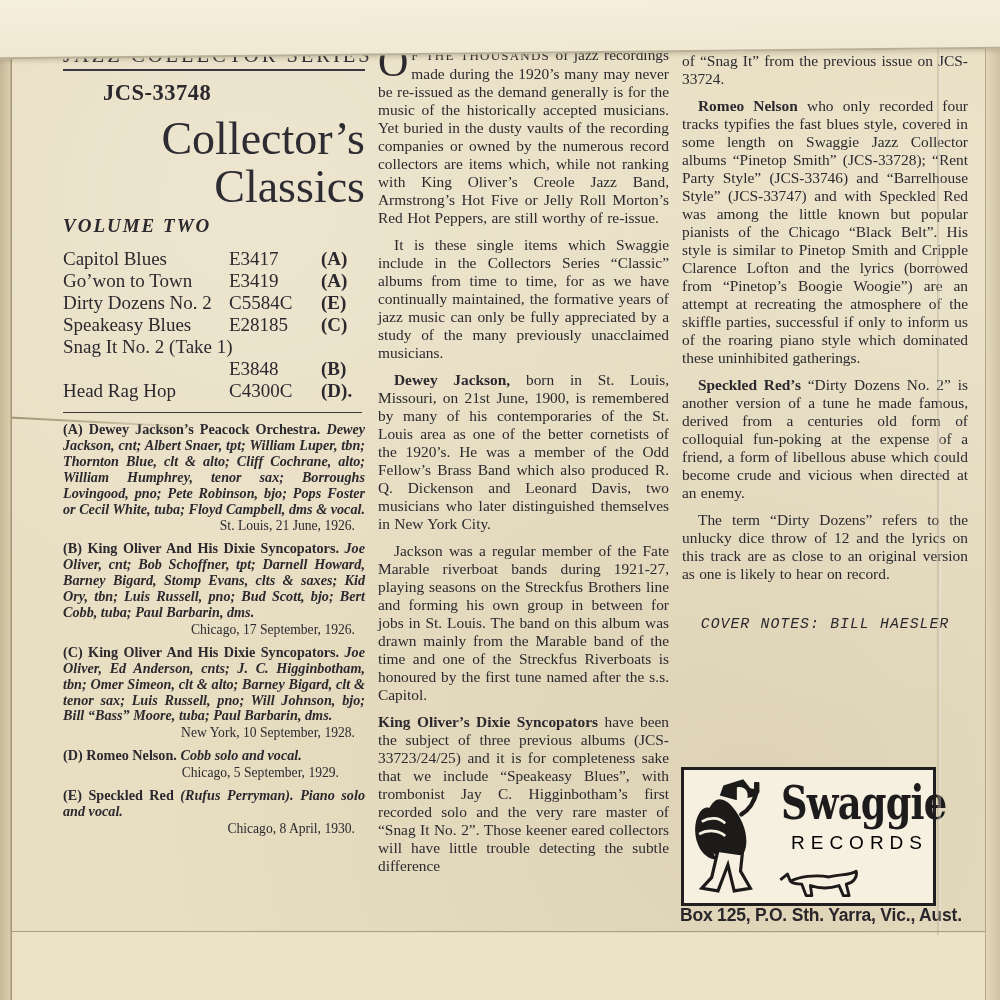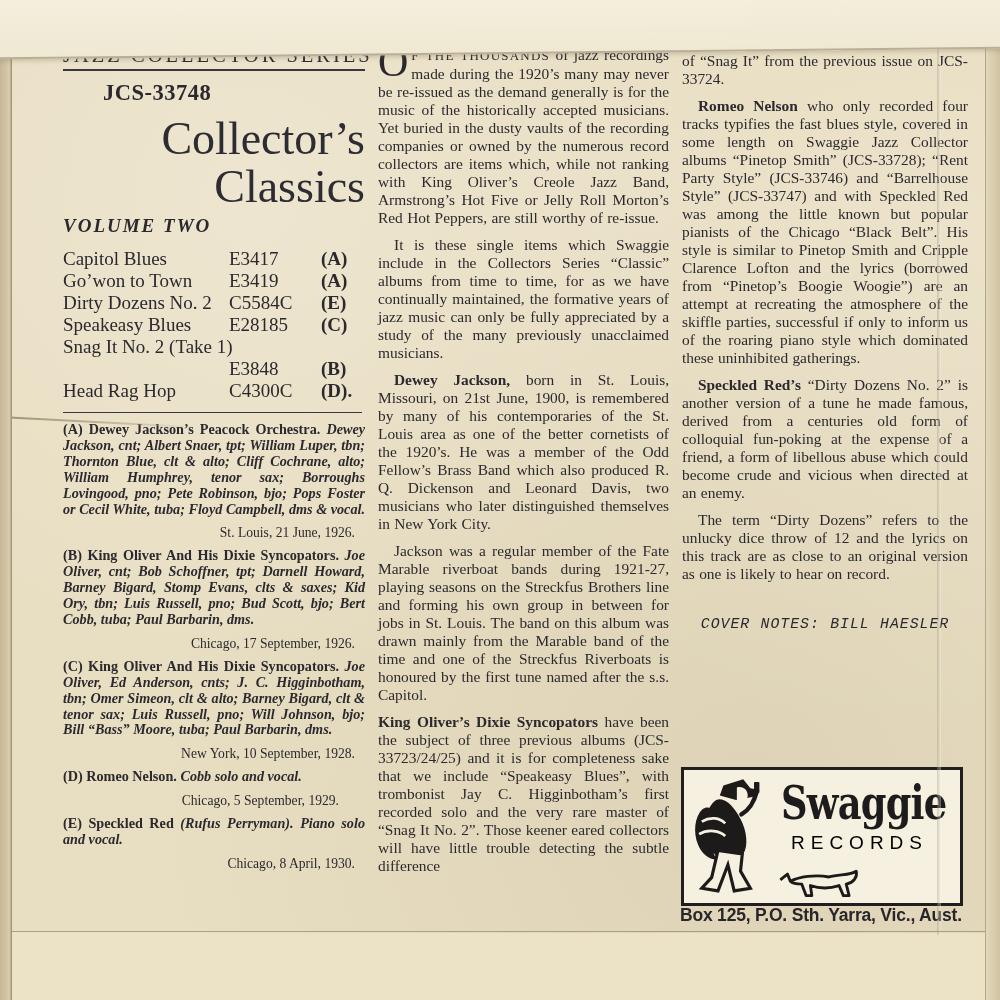--- a/index.html
+++ b/index.html
@@ -51,34 +51,34 @@
   .t-title { flex:1; white-space:nowrap; }
   .t-cat { width:92px; }
   .t-code { width:44px; font-weight:700; }
   .tracks-rule { border-top:1.5px solid #393741; margin:10px 0 9px; width:99%; }
 
   
   .personnel { font-size:14.2px; line-height:15.9px; text-align:justify; }
   .p-block { margin-bottom:7px; }
   .p-group { font-weight:700; }
   .p-members { font-style:italic; font-weight:700; }
-  .p-date { text-align:right; font-size:13.6px; padding-right:10px; margin-top:8px; }
+  .p-date { text-align:right; font-size:13.6px; padding-right:10px; margin-top:1px; }
 
   
   .body { font-size:15.4px; line-height:18px; text-align:justify; word-spacing:.5px; }
   .body p { margin:0 0 9px; }
   .indent { text-indent:16px; }
   .lead { font-weight:700; }
   .dropcap { float:left; font-size:42px; line-height:31px; padding:1px 3px 0 0; }
   .sc { font-size:13px; letter-spacing:1.2px; }
   .credits { margin-top:32px; text-align:center; font-style:italic; font-size:14.8px; letter-spacing:1px; white-space:nowrap;font-family:Liberation Mono, monospace; }
 
   
   .logo-box { position:absolute; left:681px; top:767px; width:249px; height:133px;
-    border:3.5px solid #201e1f; background:#f5f0e0; z-index:2;padding-left:27px; }
+    border:3.5px solid #201e1f; background:#f5f0e0; z-index:2; }
   .swagman { position:absolute; left:7px; top:5px; }
   .swaggie-word { position:absolute; left:97px; top:6px; font-size:46px; font-weight:700;
     font-family:"DejaVu Serif", serif; letter-spacing:-1px; color:#1d1b1c;
     transform:scaleX(.80); transform-origin:left top; white-space:nowrap; }
   .records-word { position:absolute; left:107px; top:62px; font-family:"Liberation Sans", sans-serif;
     font-size:19px; letter-spacing:6px; color:#000000; }
   .dog { position:absolute; left:92px; top:94px; }
   .address { position:absolute; left:680px; top:905px; width:305px; z-index:3;
     font-family:"Liberation Sans", sans-serif; font-weight:700; font-size:17.5px;
     letter-spacing:-.2px; color:#28262a; white-space:nowrap; }

